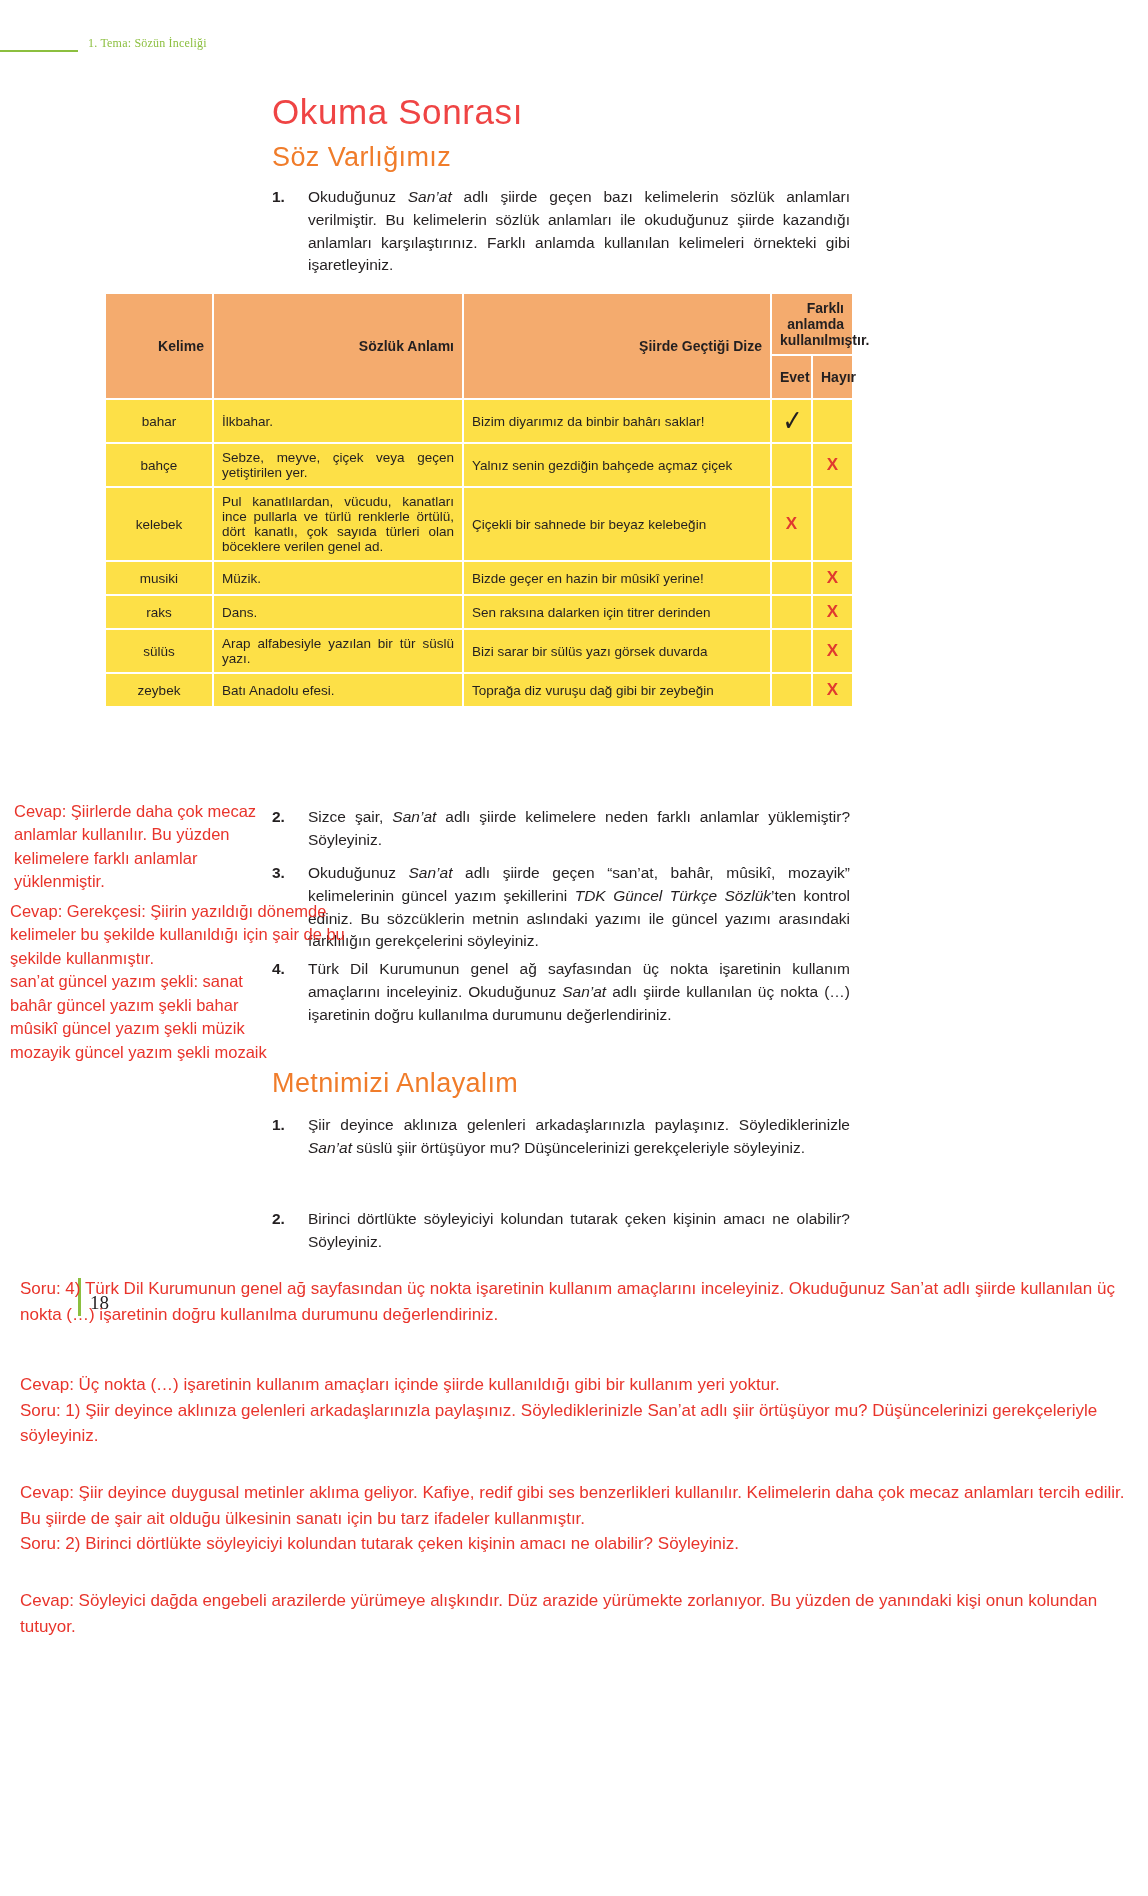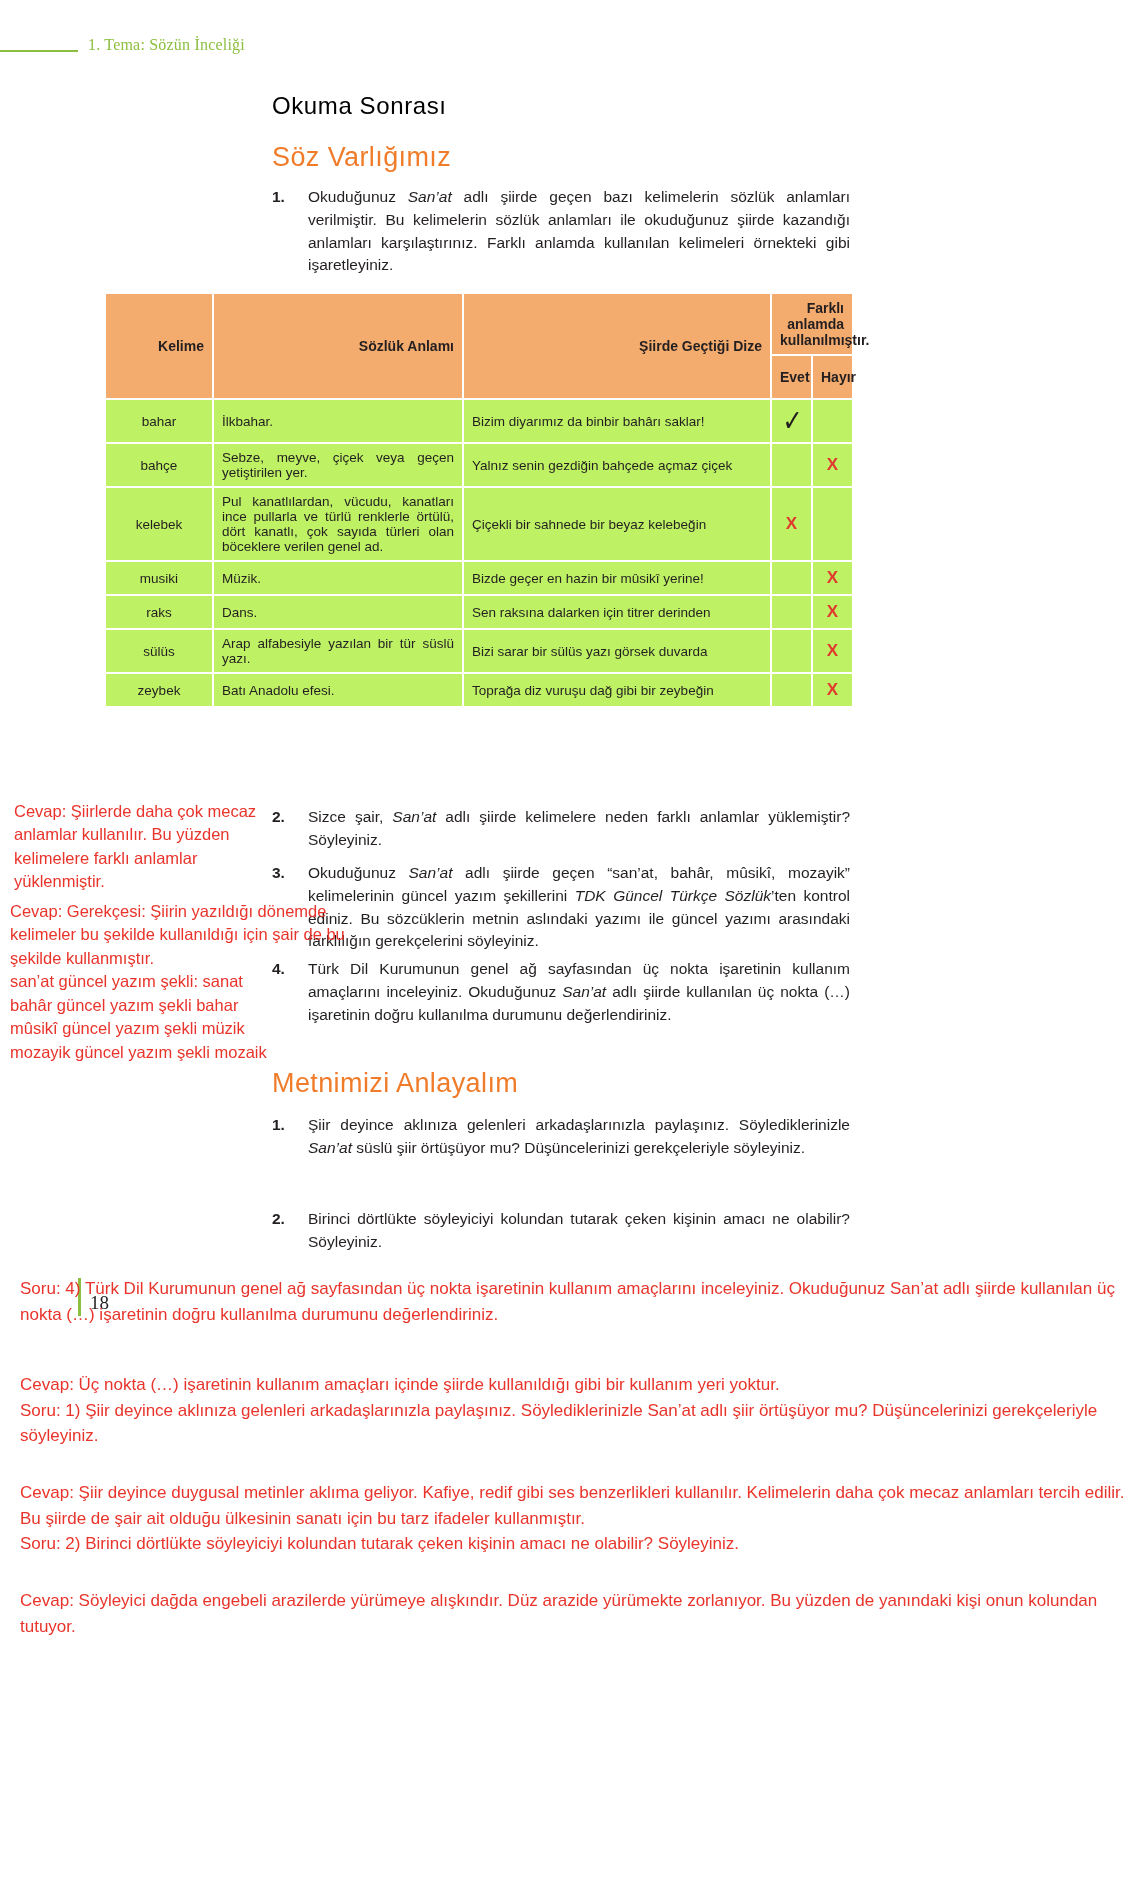--- a/index.html
+++ b/index.html
@@ -30,33 +30,33 @@
     top: 14px;
     width: 78px;
     height: 2px;
     background: #8cbf3f;
   }
   .runhead-text {
     position: absolute;
     left: 88px;
     top: 0;
     font-family: "Liberation Serif", serif;
-    font-size: 16px;
+    font-size: 12px;
     color: #8cbf3f;
     letter-spacing: .2px;
     white-space: nowrap;
   }
 
   
   .h-main {
     position: absolute;
     left: 272px;
     top: 92px;
-    font-size: 24px;
-    color: #000000;
+    font-size: 35px;
+    color: #ef4444;
     letter-spacing: .6px;
     font-weight: 400;
   }
   .h-sub {
     position: absolute;
     left: 272px;
     top: 142px;
     font-size: 27px;
     color: #f07c2a;
     letter-spacing: .4px;
@@ -95,21 +95,21 @@
   .tbl {
     position: absolute;
     left: 104px;
     top: 292px;
     width: 750px;
     border-collapse: separate;
     border-spacing: 2px;
     table-layout: fixed;
   }
   .tbl th, .tbl td {
-    background: #bef264;
+    background: #fde047;
     padding: 6px 8px;
     font-size: 13.5px;
     vertical-align: middle;
     color: #231f20;
   }
   .tbl th {
     background: #f4ab6e;
     font-weight: bold;
     text-align: right;
     font-size: 14px;

